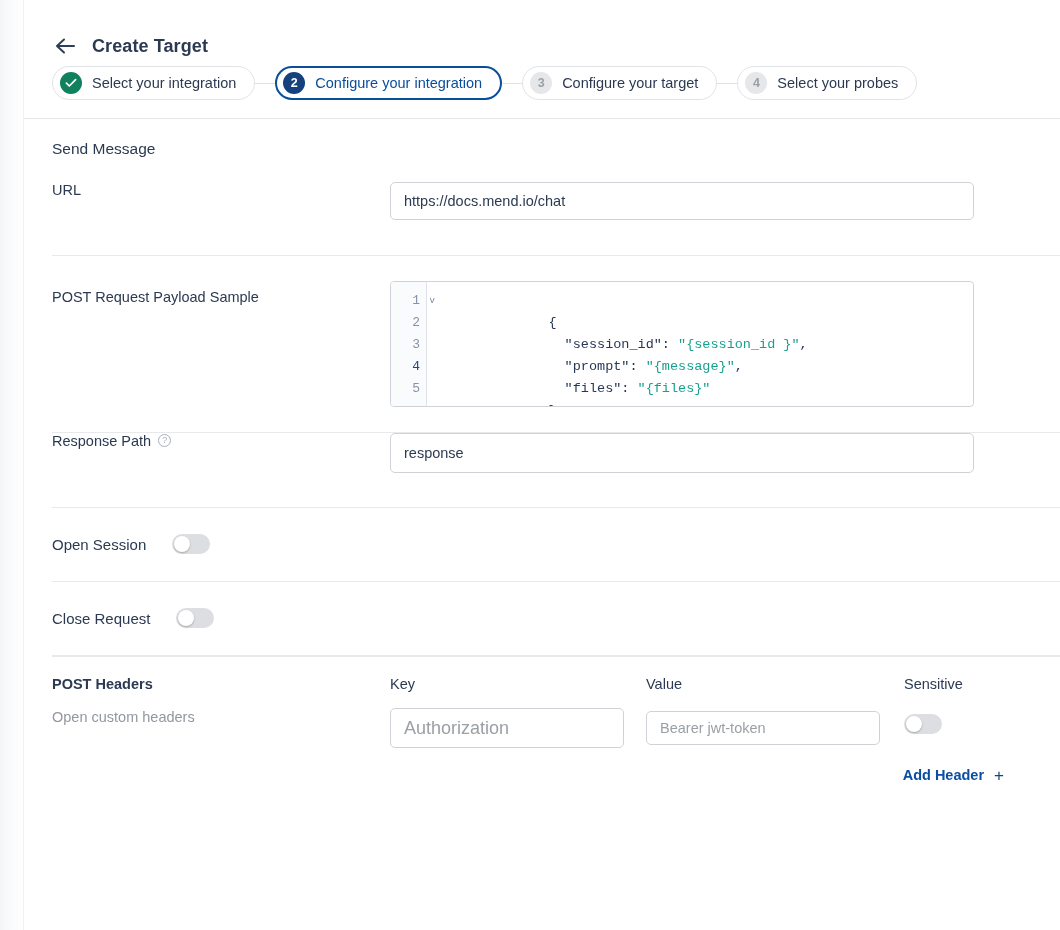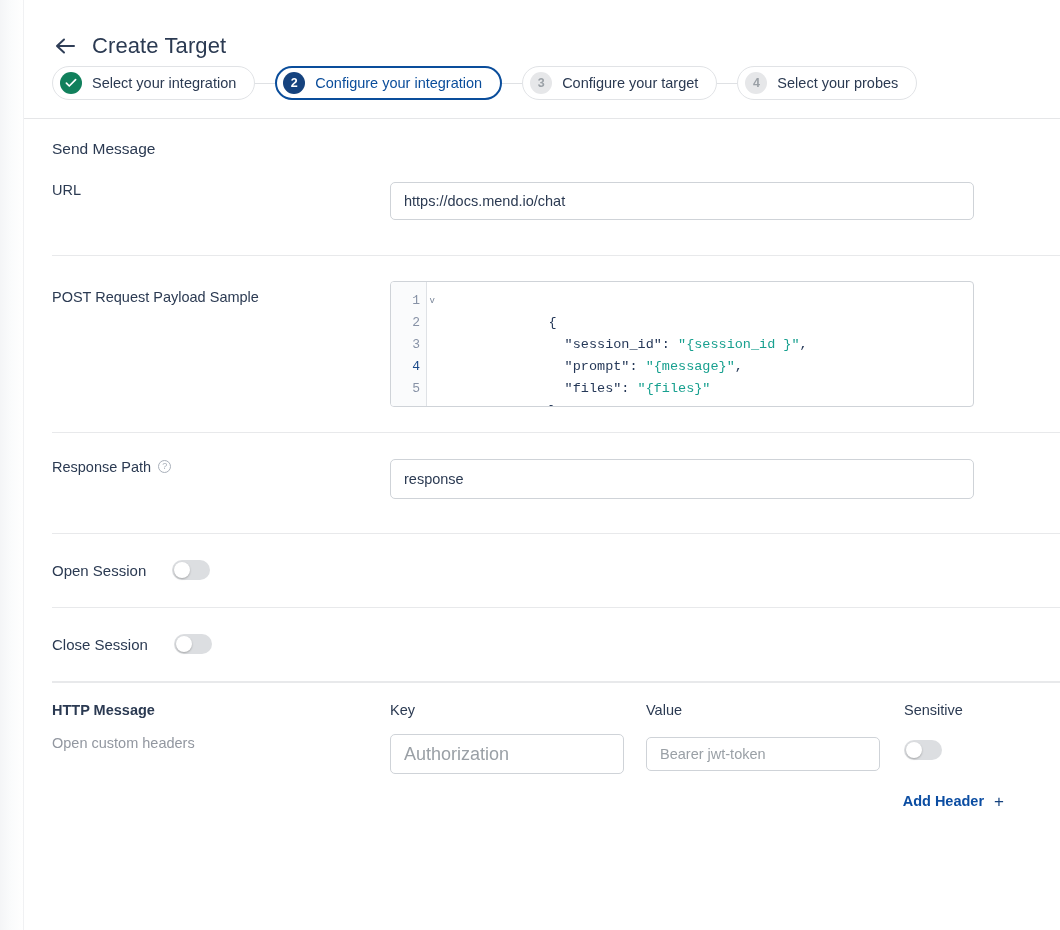--- a/index.html
+++ b/index.html
@@ -50,22 +50,22 @@
     padding: 40px 0 0 28px;
     height: 52px;
   }
   .back-arrow {
     width: 26px; height: 26px;
     display: flex; align-items: center; justify-content: center;
     color: #2f3e57;
     cursor: pointer;
   }
   .page-title {
-    font-size: 22px;
-    font-weight: 400;
+    font-size: 18px;
+    font-weight: 700;
     color: #2b3a52;
     letter-spacing: .1px;
     line-height: 1;
   }
 
   
   .stepper {
     display: flex;
     align-items: center;
     padding: 14px 0 0 28px;
@@ -447,56 +447,56 @@
             </div>
             <div class="code-line">
               <span class="tok-punct">}</span>
             </div>
           </div>
         </div>
       </div>
 
       <div class="row-divider" style="margin-top:25px;"></div>
 
-      <div class="row" style="margin-top:26px;">
+      <div class="row" style="">
         <div class="row-label">
           <span>Response Path</span>
           <span class="help-icon">?</span>
         </div>
         <input class="text-input" style="height: 40px;" type="text" value="response">
       </div>
 
       <div class="row-divider" style="margin-top:34px;"></div>
 
       <div class="toggle-row">
         <span class="tlabel">Open Session</span>
         <div class="toggle">
           <div class="knob"></div>
         </div>
       </div>
 
       <div class="row-divider"></div>
 
       <div class="toggle-row">
-        <span class="tlabel">Close Session</span>
+        <span class="tlabel">Close Request</span>
         <div class="toggle">
           <div class="knob"></div>
         </div>
       </div>
 
       <div class="row-divider"></div>
 
 
       <div class="row-divider"></div>
 
       <div class="headers-block">
         <div class="hdr-grid">
 
           <div class="hdr-left">
-            <div class="hdr-title">HTTP Message</div>
+            <div class="hdr-title">POST Headers</div>
             <div class="hdr-sub">Open custom headers</div>
           </div>
 
           <div class="col-key">
             <div class="col-head">Key</div>
             <input class="input-key" type="text" placeholder="Authorization" style="">
           </div>
 
           <div class="col-val">
             <div class="col-head">Value</div>

